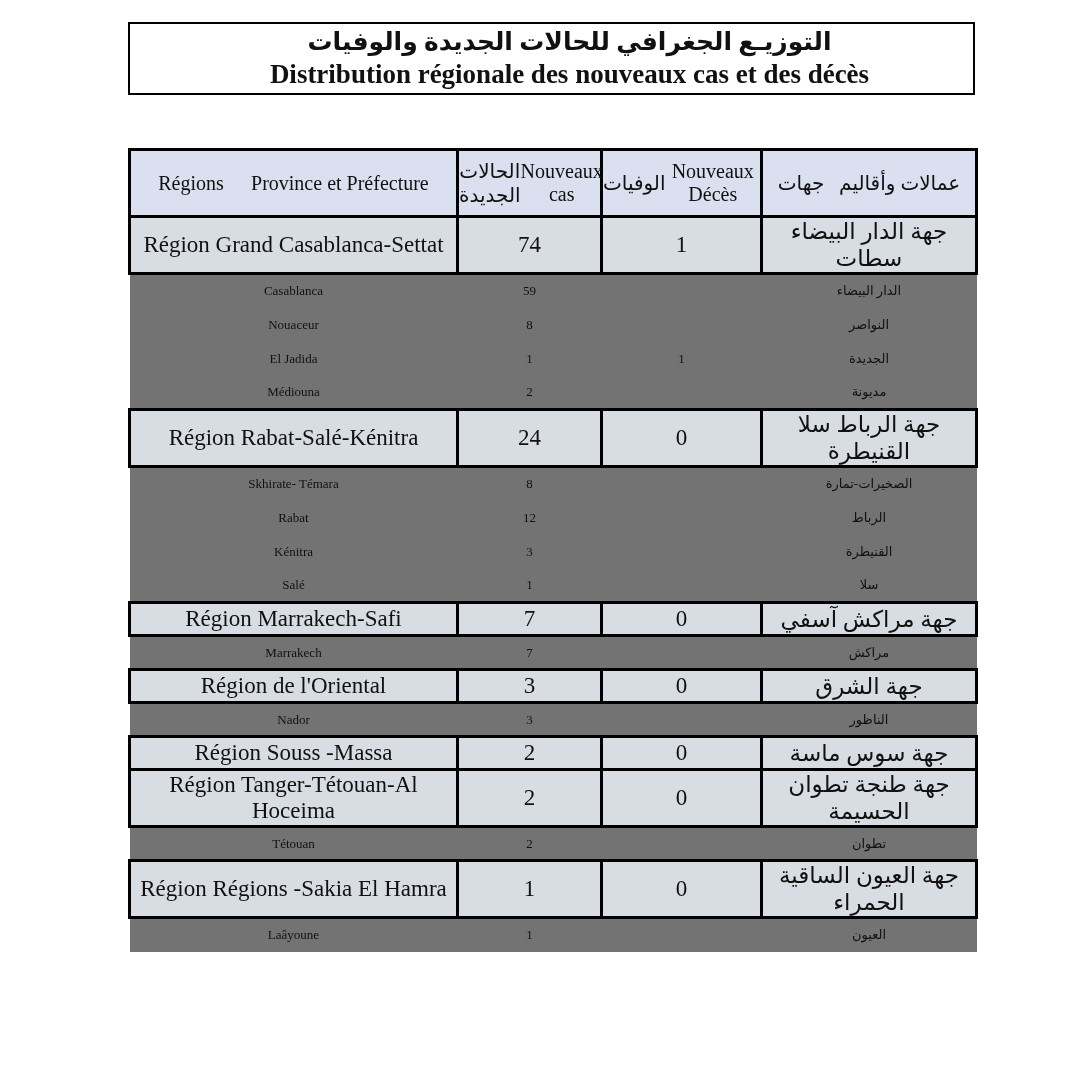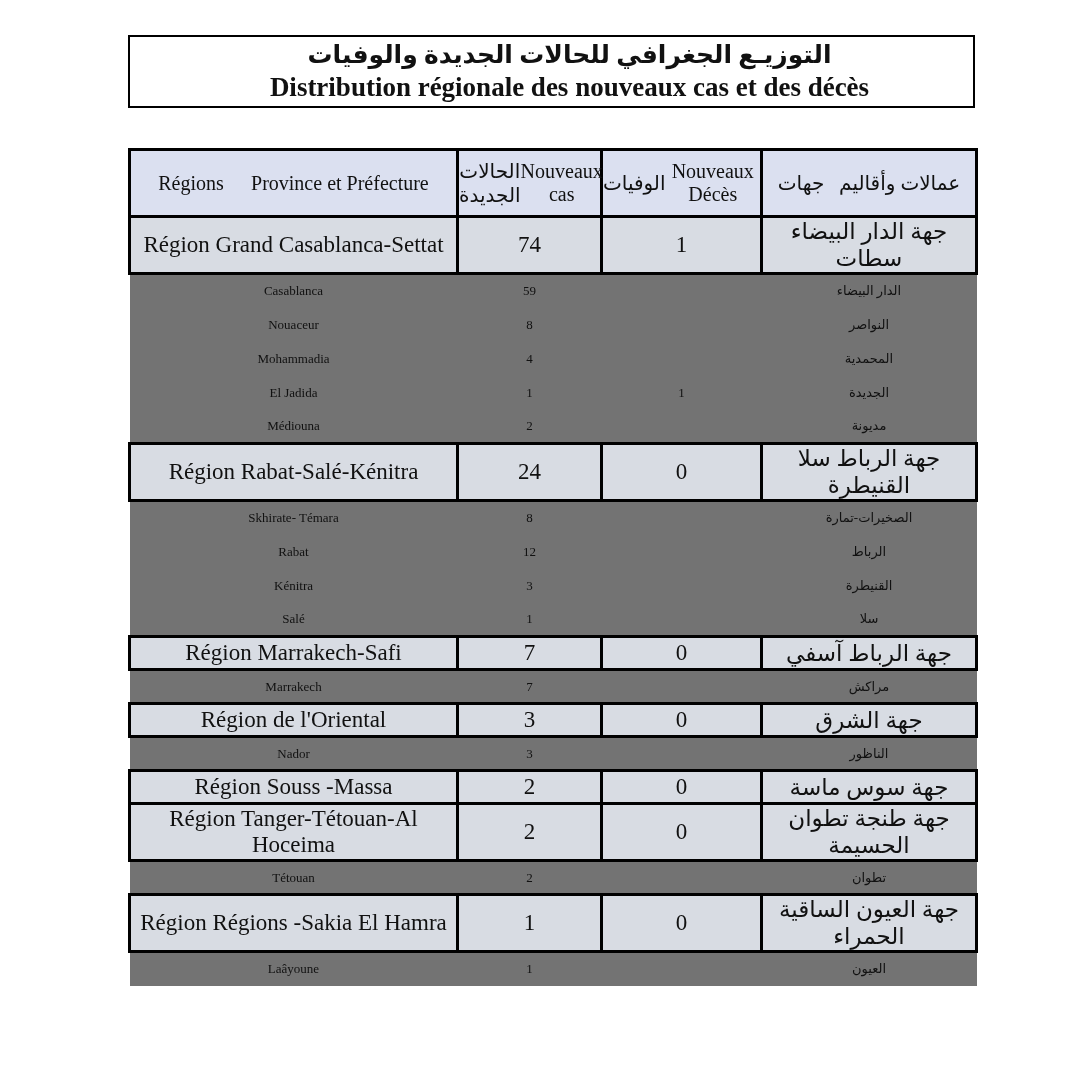--- a/index.html
+++ b/index.html
@@ -17,21 +17,21 @@
   }
   .page {
     position: absolute;
     inset: 0;
     background: #ffffff;
   }
   
   .title-box {
     position: absolute;
     left: 128px;
-    top: 35px;
+    top: 22px;
     width: 847px;
     height: 73px;
     border: 2px solid #000;
     background: #ffffff;
     display: flex;
     flex-direction: column;
     justify-content: center;
     align-items: center;
     gap: 2px;
     padding-left: 36px;
@@ -152,26 +152,20 @@
       <td></td>
       <td class="ar-cell" lang="ar">الدار البيضاء</td>
     </tr>
         <tr class="detail-row">
       <td>Nouaceur</td>
       <td>8</td>
       <td></td>
       <td class="ar-cell" lang="ar">النواصر</td>
     </tr>
         <tr class="detail-row">
-      <td>Mohammadia</td>
-      <td>4</td>
-      <td></td>
-      <td class="ar-cell" lang="ar">المحمدية</td>
-    </tr>
-        <tr class="detail-row">
       <td>El Jadida</td>
       <td>1</td>
       <td>1</td>
       <td class="ar-cell" lang="ar">الجديدة</td>
     </tr>
         <tr class="detail-row">
       <td>Médiouna</td>
       <td>2</td>
       <td></td>
       <td class="ar-cell" lang="ar">مديونة</td>
@@ -203,21 +197,21 @@
         <tr class="detail-row">
       <td>Salé</td>
       <td>1</td>
       <td></td>
       <td class="ar-cell" lang="ar">سلا</td>
     </tr>
         <tr class="region-row">
       <td>Région Marrakech-Safi</td>
       <td>7</td>
       <td>0</td>
-      <td class="ar-cell" lang="ar">جهة الرباط آسفي</td>
+      <td class="ar-cell" lang="ar">جهة مراكش آسفي</td>
     </tr>
         <tr class="detail-row">
       <td>Marrakech</td>
       <td>7</td>
       <td></td>
       <td class="ar-cell" lang="ar">مراكش</td>
     </tr>
         <tr class="region-row">
       <td>Région de l'Oriental</td>
       <td>3</td>

